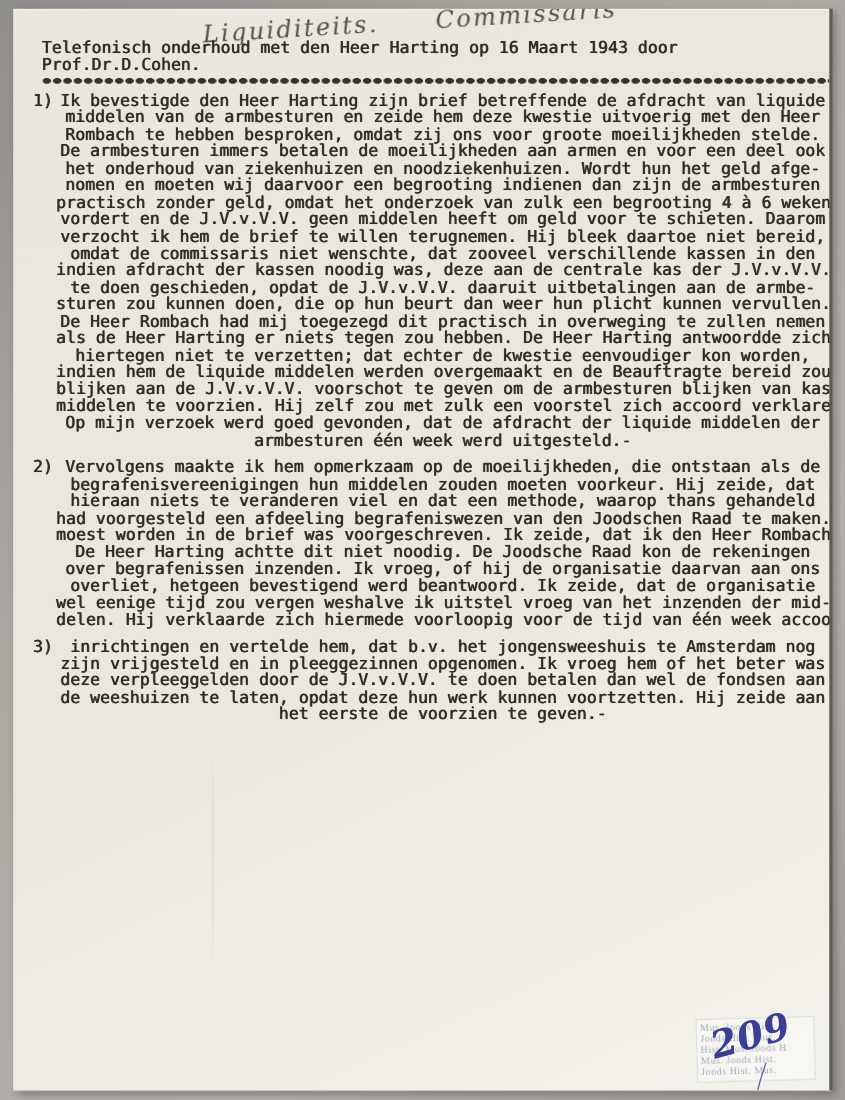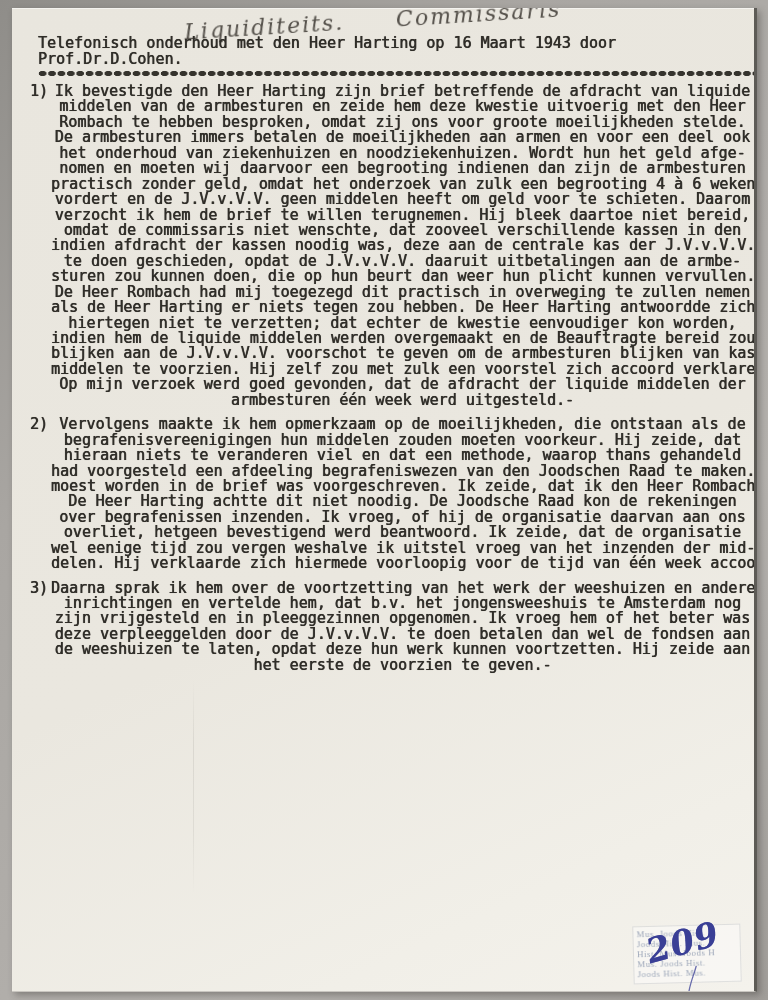--- a/index.html
+++ b/index.html
@@ -98,21 +98,20 @@
             <div class="line">De Heer Harting achtte dit niet noodig. De Joodsche Raad kon de rekeningen</div>
             <div class="line">over begrafenissen inzenden. Ik vroeg, of hij de organisatie daarvan aan ons</div>
             <div class="line">overliet, hetgeen bevestigend werd beantwoord. Ik zeide, dat de organisatie</div>
             <div class="line">wel eenige tijd zou vergen weshalve ik uitstel vroeg van het inzenden der mid-</div>
             <div class="line">delen. Hij verklaarde zich hiermede voorloopig voor de tijd van één week accoord</div>
           </div>
         </div>
         <div class="para">
           <div class="para-num">3)</div>
           <div class="para-lines">
-            <div class="line">Daarna sprak ik hem over de voortzetting van het werk der weeshuizen en andere</div>
             <div class="line">inrichtingen en vertelde hem, dat b.v. het jongensweeshuis te Amsterdam nog</div>
             <div class="line">zijn vrijgesteld en in pleeggezinnen opgenomen. Ik vroeg hem of het beter was</div>
             <div class="line">deze verpleeggelden door de J.V.v.V.V. te doen betalen dan wel de fondsen aan</div>
             <div class="line">de weeshuizen te laten, opdat deze hun werk kunnen voortzetten. Hij zeide aan</div>
             <div class="line">het eerste de voorzien te geven.-</div>
           </div>
         </div>
       </div>
 
     <div class="crease"></div>

